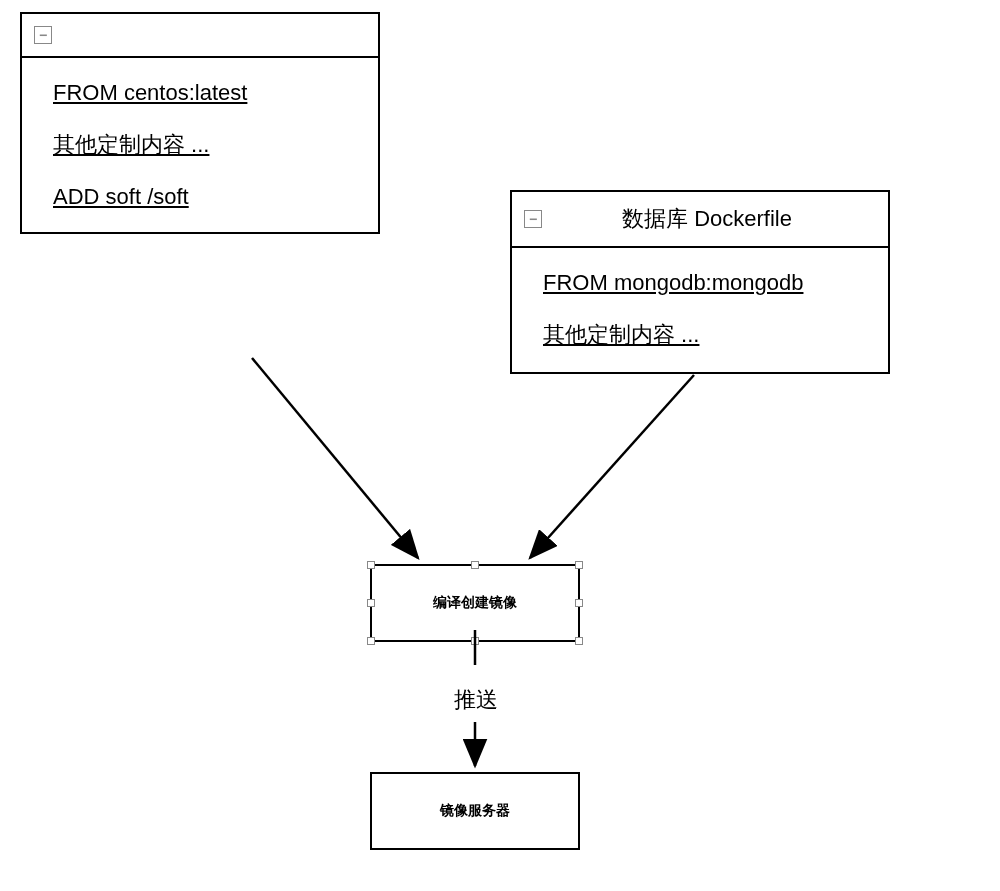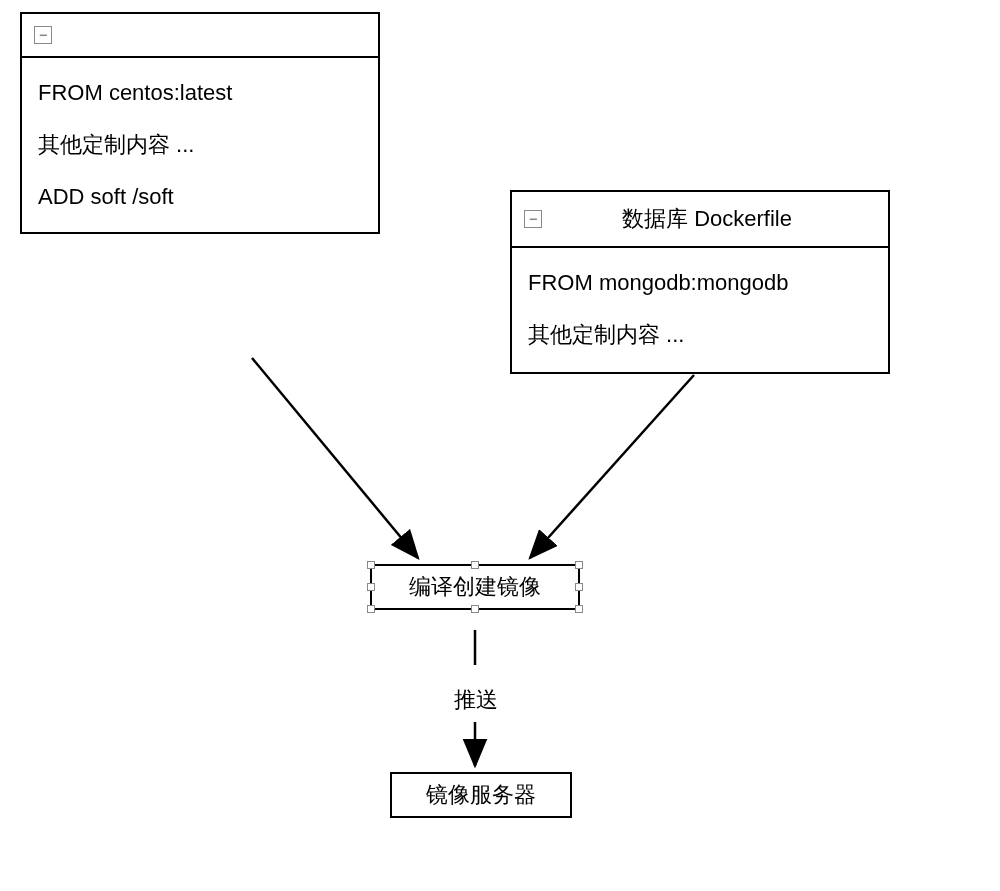--- a/index.html
+++ b/index.html
@@ -35,53 +35,55 @@
       font-weight: bold;
       line-height: 1;
     }
     .box-title {
       font-size: 22px;
       flex: 1;
       text-align: center;
       margin-left: -20px;
     }
     .box-body {
-      padding: 10px 16px;
+      padding: 10px 31px;
+      text-decoration: underline;
     }
     .box-line {
       font-size: 22px;
       padding: 12px 0;
     }
     .process-box {
       position: absolute;
       border: 2px solid #000;
       background: #fff;
-      padding: 6px 24px;
-      font-size: 22px;
+      padding: 28px 24px;
+      font-size: 14px;
       text-align: center;
+      font-weight: bold;
     }
     .corner-tick {
       position: absolute;
       width: 8px;
       height: 8px;
       border: 1px solid #888;
       background: #fff;
     }
     .tick-tl { top: -5px; left: -5px; }
     .tick-tr { top: -5px; right: -5px; }
     .tick-bl { bottom: -5px; left: -5px; }
     .tick-br { bottom: -5px; right: -5px; }
     .tick-t { top: -5px; left: 50%; transform: translateX(-50%); }
     .tick-b { bottom: -5px; left: 50%; transform: translateX(-50%); }
     .tick-l { top: 50%; left: -5px; transform: translateY(-50%); }
     .tick-r { top: 50%; right: -5px; transform: translateY(-50%); }
     #dockerfile-app { left: 20px; top: 12px; width: 360px; }
     #dockerfile-db { left: 510px; top: 190px; width: 380px; }
     #compile-box { left: 370px; top: 564px; width: 210px; }
-    #server-box { left: 370px; top: 772px; width: 182px; margin-left: 20px; }
+    #server-box { left: 370px; top: 772px; width: 210px; }
     .arrow-label {
       position: absolute;
       font-size: 22px;
     }
     svg.arrows {
       position: absolute;
       left: 0;
       top: 0;
       width: 1000px;
       height: 891px;

